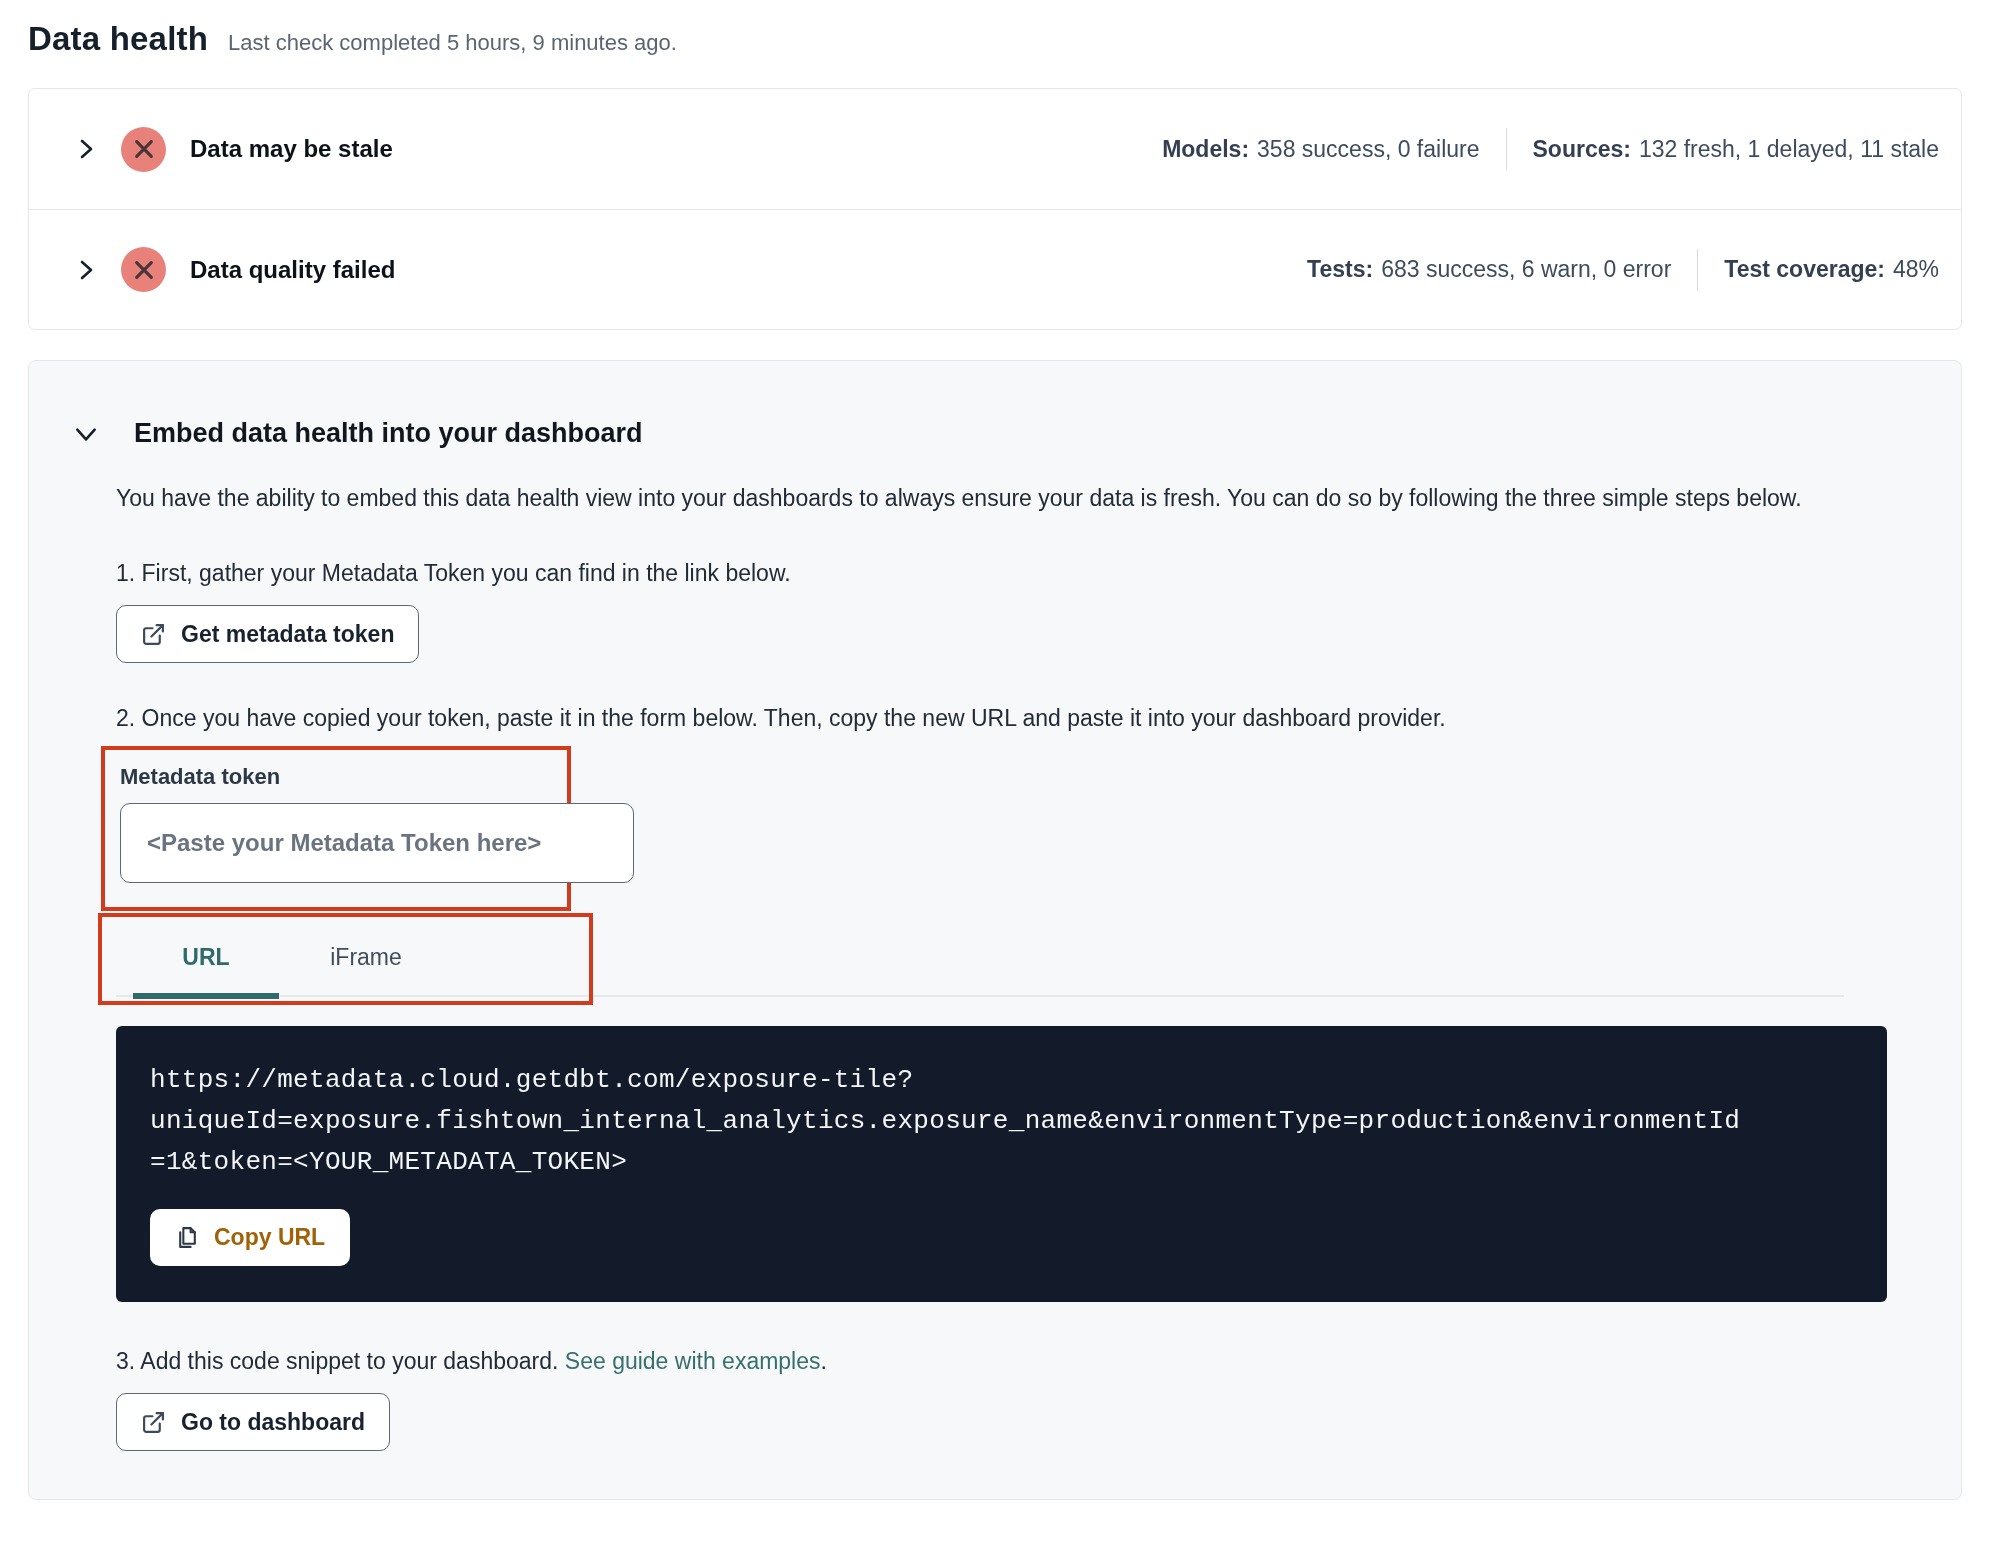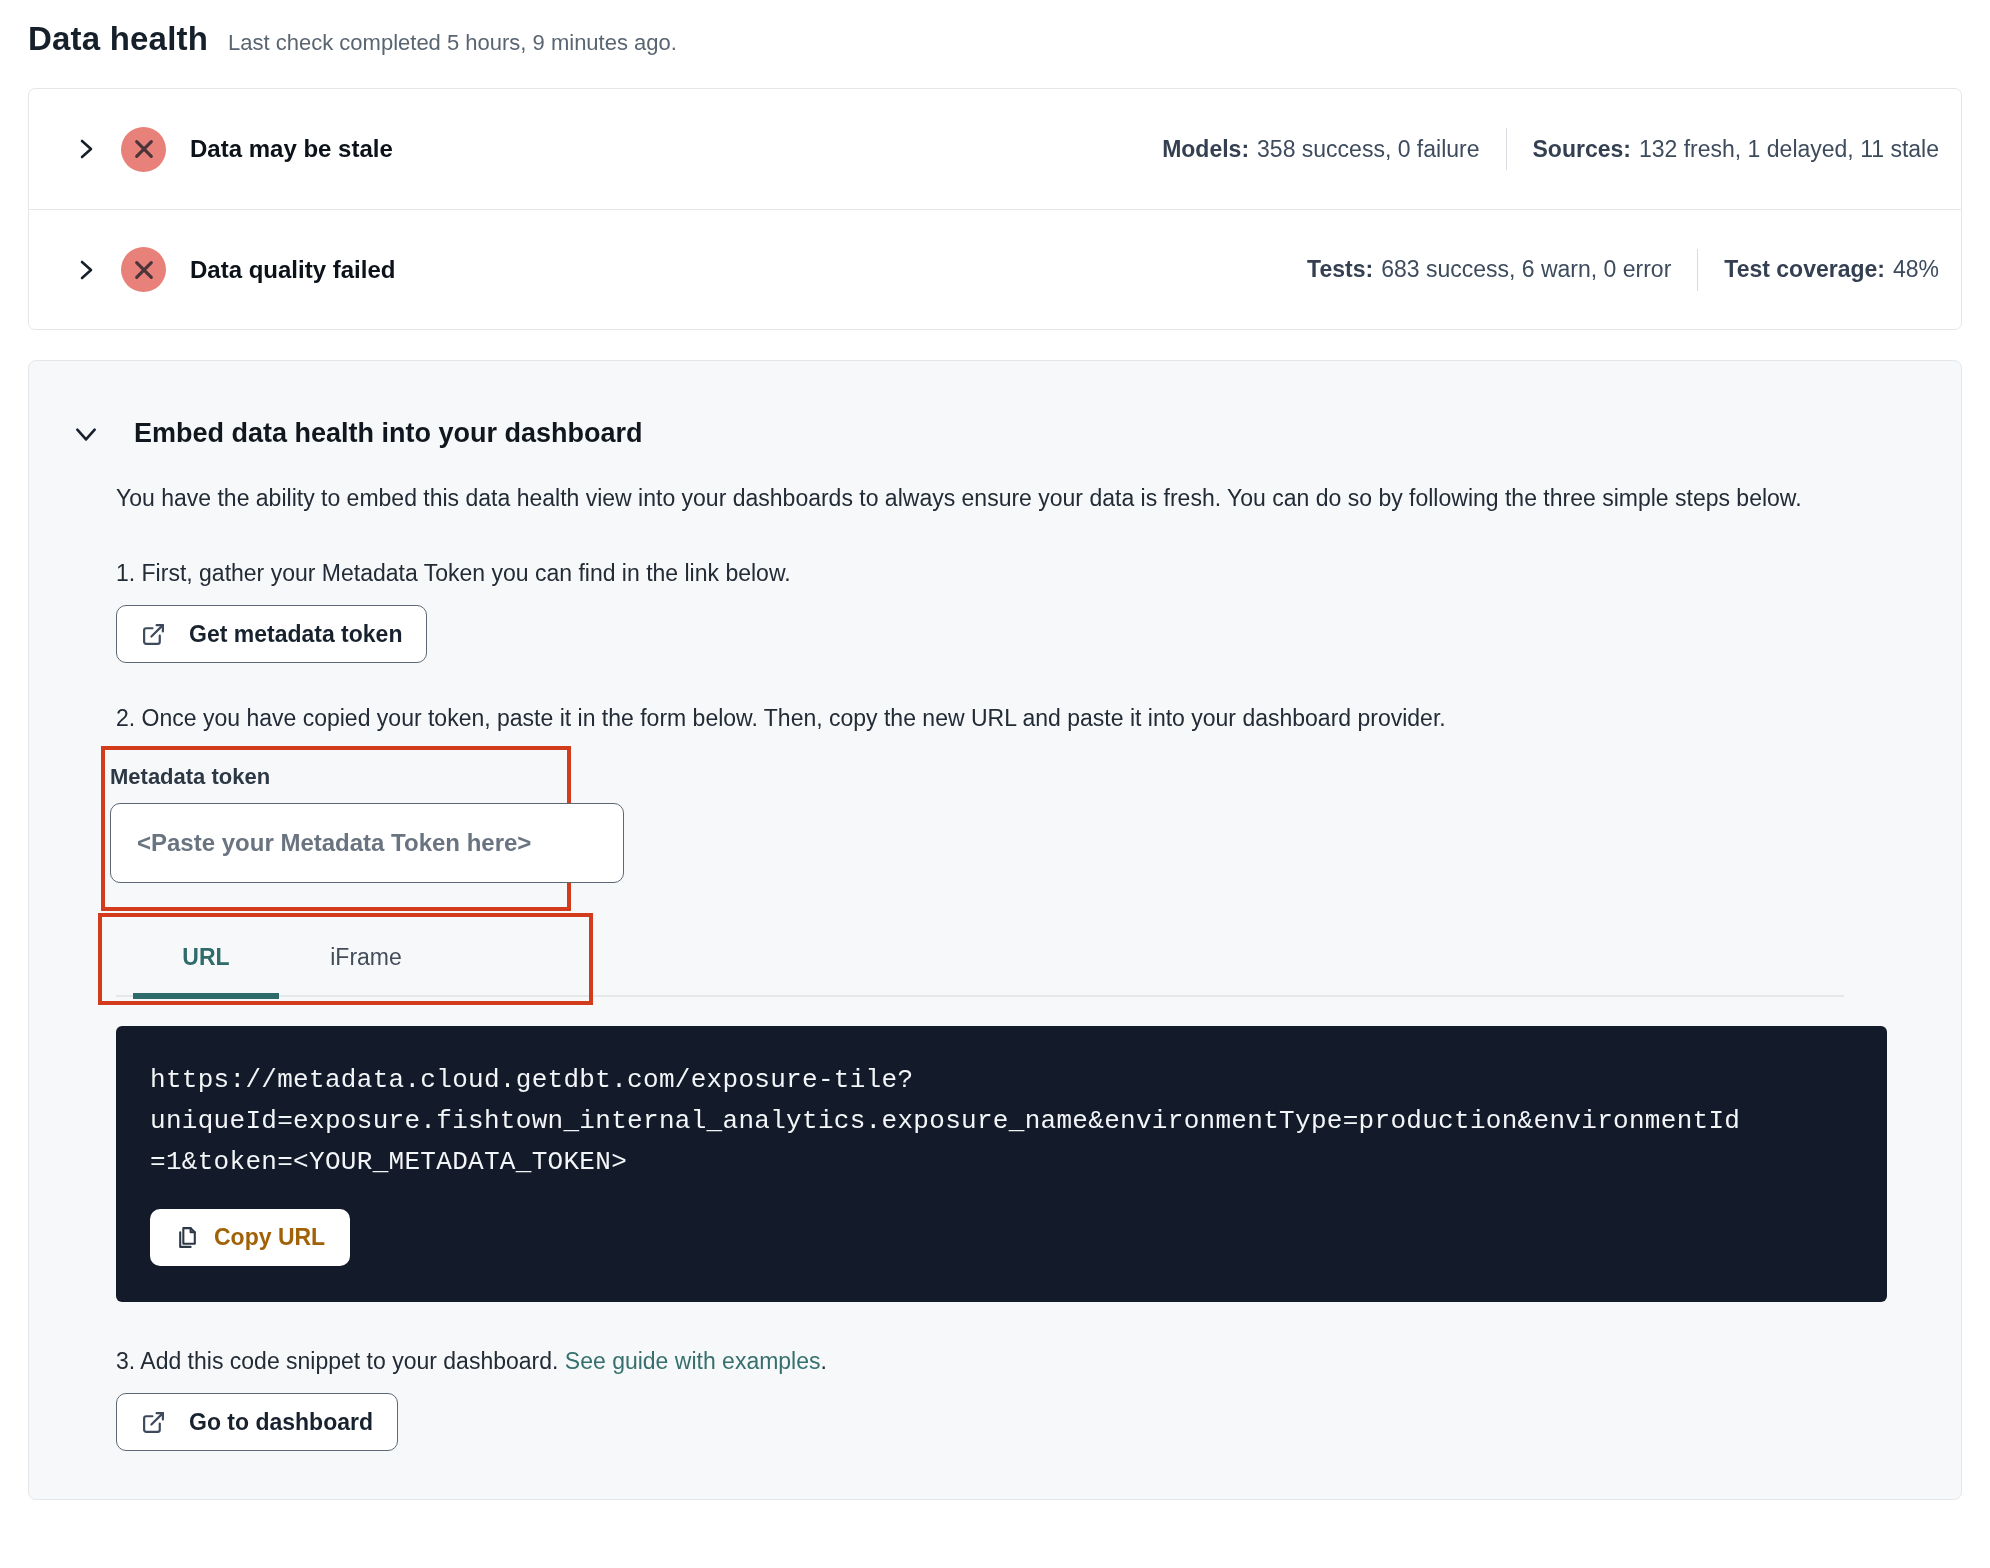--- a/index.html
+++ b/index.html
@@ -46,33 +46,33 @@
     border:1px solid #e4e7ea; border-radius:8px;
     padding:44px 56px 48px 44px;
   }
   .embed-header { display:flex; align-items:center; gap:22px; cursor:pointer; }
   .embed-heading { font-size:27px; font-weight:700; color:#10171f; margin:13px; }
   .embed-body { padding-left:43px; width:1771px; }
   .embed-desc { font-size:23px; line-height:40px; color:#222b36; width:1710px; margin-top:16px; }
   .step-text { font-size:23px; color:#222b36; margin-top:42px; }
 
   .btn {
-    display:inline-flex; align-items:center; gap:23px;
+    display:inline-flex; align-items:center; gap:15px;
     background:#fff; border:1.5px solid #5d6875; border-radius:10px;
     padding:0 24px; height:58px;
     font-family:"Liberation Sans", sans-serif;
     font-size:23px; font-weight:700; color:#18222e;
     cursor:pointer; margin-top:18px;
   }
 
   
   .red-box1 {
     margin-top:14px; margin-left:-15px;
     width:470px; border:4px solid #d23c1c;
-    padding:14px 0 24px 5px;
+    padding:14px 0 24px 15px;
   }
   .field-label { font-size:22px; font-weight:700; color:#2c3845; }
   .token-input {
     display:block; margin-top:13px;
     width:514px; height:80px;
     border:1.5px solid #5d6875; border-radius:10px;
     background:#fff; padding:0 26px;
     font-family:"Liberation Sans", sans-serif;
     font-size:24px; color:#2c3845; outline:none;font-weight:bold;
   }

